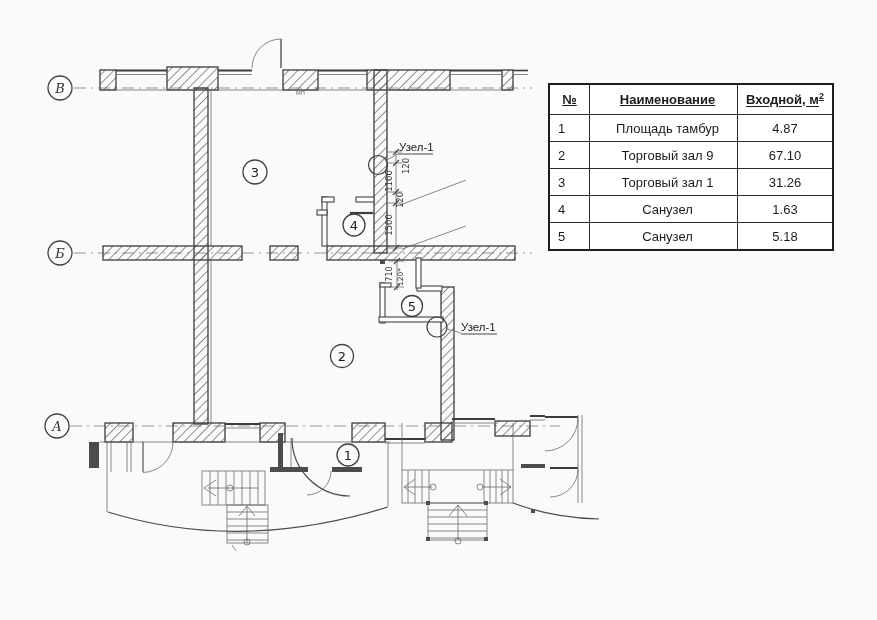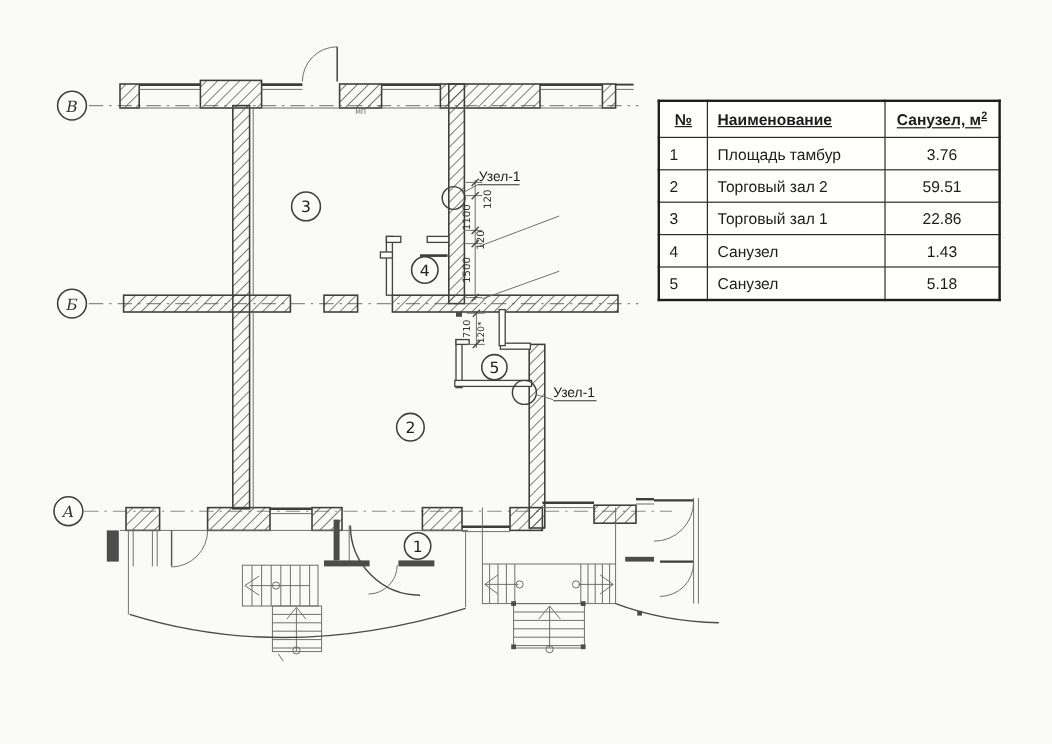--- a/index.html
+++ b/index.html
@@ -8,21 +8,21 @@
   .plan-svg{position:absolute;left:0;top:0;}
 
   
   .area-table{position:absolute;left:548px;top:83px;width:275px;border-collapse:collapse;
               background:#fffffe;table-layout:fixed;}
   .area-table th,.area-table td{border:1px solid #2a2a2a;font-size:13px;color:#1c1c1c;
               padding:0 0 0 8px;text-align:left;vertical-align:middle;}
   .area-table th{height:29px;font-weight:bold;}
   .area-table td{height:26px;font-weight:normal;}
   .area-table .c-num{width:39px;}
-  .area-table .c-name{width:139px;}
+  .area-table .c-name{width:139px;text-align:center;}
   .area-table .c-area{width:94px;}
   .area-table th span{text-decoration:underline;}
   .area-table th.c-num,.area-table td.c-area,.area-table th.c-area{text-align:center;padding:0;}
   .area-table td.c-num{padding-left:8px;}
   .area-table{border:2px solid #1d1d1d;}
   .area-table sup{font-size:9px;text-decoration:underline;}
 
   
   .w{fill:url(#hatch);stroke:#3d3d3d;stroke-width:1.3;}
   .thin{stroke:#6a6a6a;stroke-width:0.8;fill:none;}
@@ -295,43 +295,43 @@
     <circle cx="348" cy="455" r="11" class="badge"></circle>
     <text class="badge-t" x="348" y="460">1</text>
   </g>
 </svg>
 
 <table class="area-table">
   <thead>
     <tr>
       <th class="c-num"><span>№</span></th>
       <th class="c-name"><span>Наименование</span></th>
-      <th class="c-area"><span>Санузел, м</span><sup>2</sup></th>
+      <th class="c-area"><span>Входной, м</span><sup>2</sup></th>
     </tr>
   </thead>
   <tbody>
     <tr>
       <td class="c-num">1</td>
       <td class="c-name">Площадь тамбур</td>
-      <td class="c-area">3.76</td>
+      <td class="c-area">4.87</td>
     </tr>
     <tr>
       <td class="c-num">2</td>
-      <td class="c-name">Торговый зал 2</td>
-      <td class="c-area">59.51</td>
+      <td class="c-name">Торговый зал 9</td>
+      <td class="c-area">67.10</td>
     </tr>
     <tr>
       <td class="c-num">3</td>
       <td class="c-name">Торговый зал 1</td>
-      <td class="c-area">22.86</td>
+      <td class="c-area">31.26</td>
     </tr>
     <tr>
       <td class="c-num">4</td>
       <td class="c-name">Санузел</td>
-      <td class="c-area">1.43</td>
+      <td class="c-area">1.63</td>
     </tr>
     <tr>
       <td class="c-num">5</td>
       <td class="c-name">Санузел</td>
       <td class="c-area">5.18</td>
     </tr>
   </tbody>
 </table>
 
 </div>

